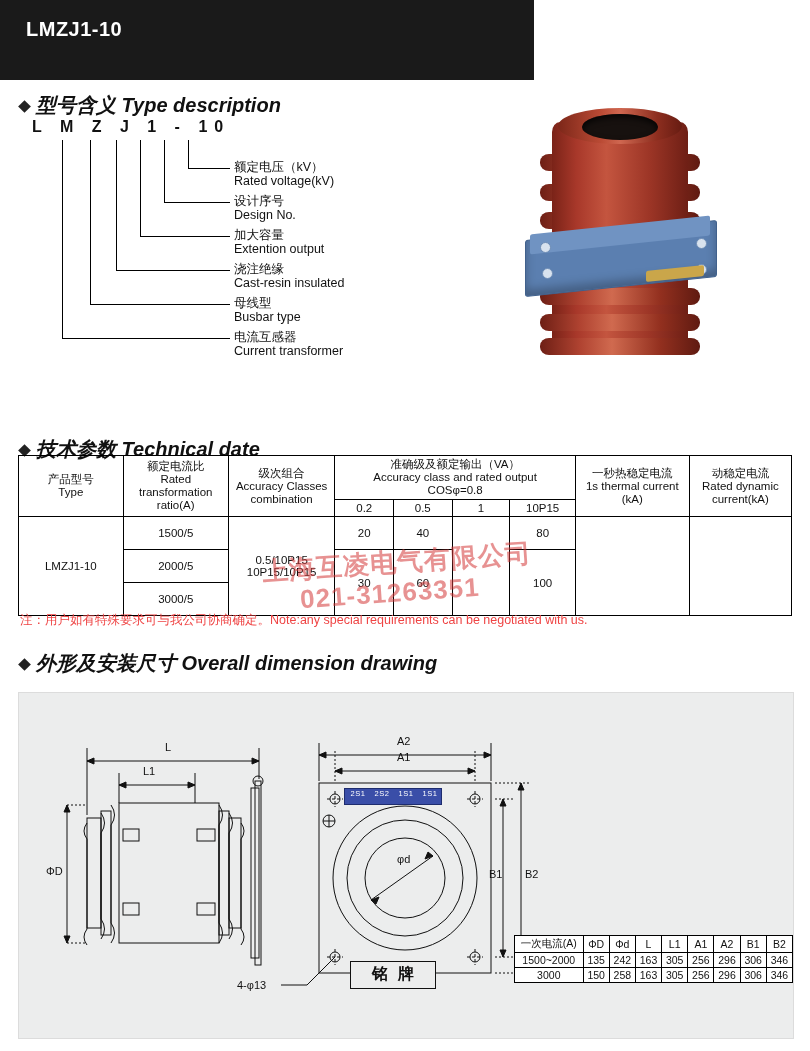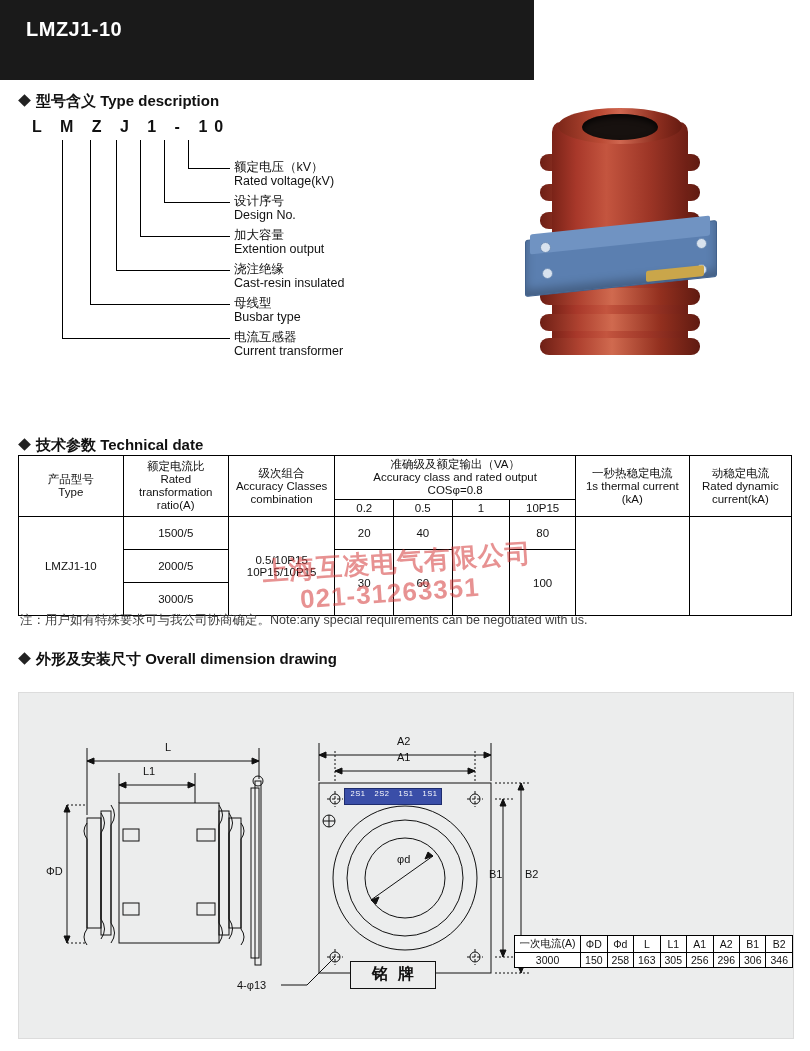--- a/index.html
+++ b/index.html
@@ -24,21 +24,21 @@
     position:absolute;left:26px;top:48px;
     font-size:12.5px;color:#e8e8e8;letter-spacing:.3px;
   }
   .logo-box{
     position:absolute;left:534px;top:0;width:276px;height:80px;
     background:#ffffff;
   }
 
   
   .sec-head{
-    position:absolute;font-size:15px;font-weight:bold;color:#111;
+    position:absolute;font-size:20px;font-weight:bold;color:#111;font-style:italic;
   }
   .sec-head .dia{
     display:inline-block;width:9px;height:9px;background:#222;
     transform:rotate(45deg);margin-right:7px;position:relative;top:-1px;
   }
   .sec-head .cn{color:#111;}
   .sec-head .en{color:#111;font-weight:bold;}
 
   
   .type-code{
@@ -106,21 +106,21 @@
   .tech-table{
     position:absolute;left:18px;top:455px;width:774px;
     border-collapse:collapse;font-size:11.5px;color:#111;
   }
   .tech-table td,.tech-table th{
     border:1px solid #000;text-align:center;vertical-align:middle;
     padding:2px 2px;font-weight:normal;
   }
   .tech-table .hd{font-weight:normal;line-height:13px;}
   .note{
-    position:absolute;left:20px;top:612px;font-size:12.5px;color:#404040;
+    position:absolute;left:20px;top:612px;font-size:12.5px;color:#ef4444;
   }
 
   
   .wm1{
     position:absolute;left:262px;top:545px;
     font-size:26px;font-weight:bold;color:#d43a3a;opacity:.55;
     letter-spacing:1px;transform:rotate(-4deg);
     white-space:nowrap;pointer-events:none;
   }
   .wm2{
@@ -443,20 +443,31 @@
       <td style="width:22px;">ΦD</td>
       <td style="width:22px;">Φd</td>
       <td style="width:22px;">L</td>
       <td style="width:22px;">L1</td>
       <td style="width:22px;">A1</td>
       <td style="width:22px;">A2</td>
       <td style="width:22px;">B1</td>
       <td style="width:22px;">B2</td>
     </tr>
     <tr>
+      <td>1500~2000</td>
+      <td>135</td>
+      <td>242</td>
+      <td>163</td>
+      <td>305</td>
+      <td>256</td>
+      <td>296</td>
+      <td>306</td>
+      <td>346</td>
+    </tr>
+    <tr>
       <td>3000</td>
       <td>150</td>
       <td>258</td>
       <td>163</td>
       <td>305</td>
       <td>256</td>
       <td>296</td>
       <td>306</td>
       <td>346</td>
     </tr>

